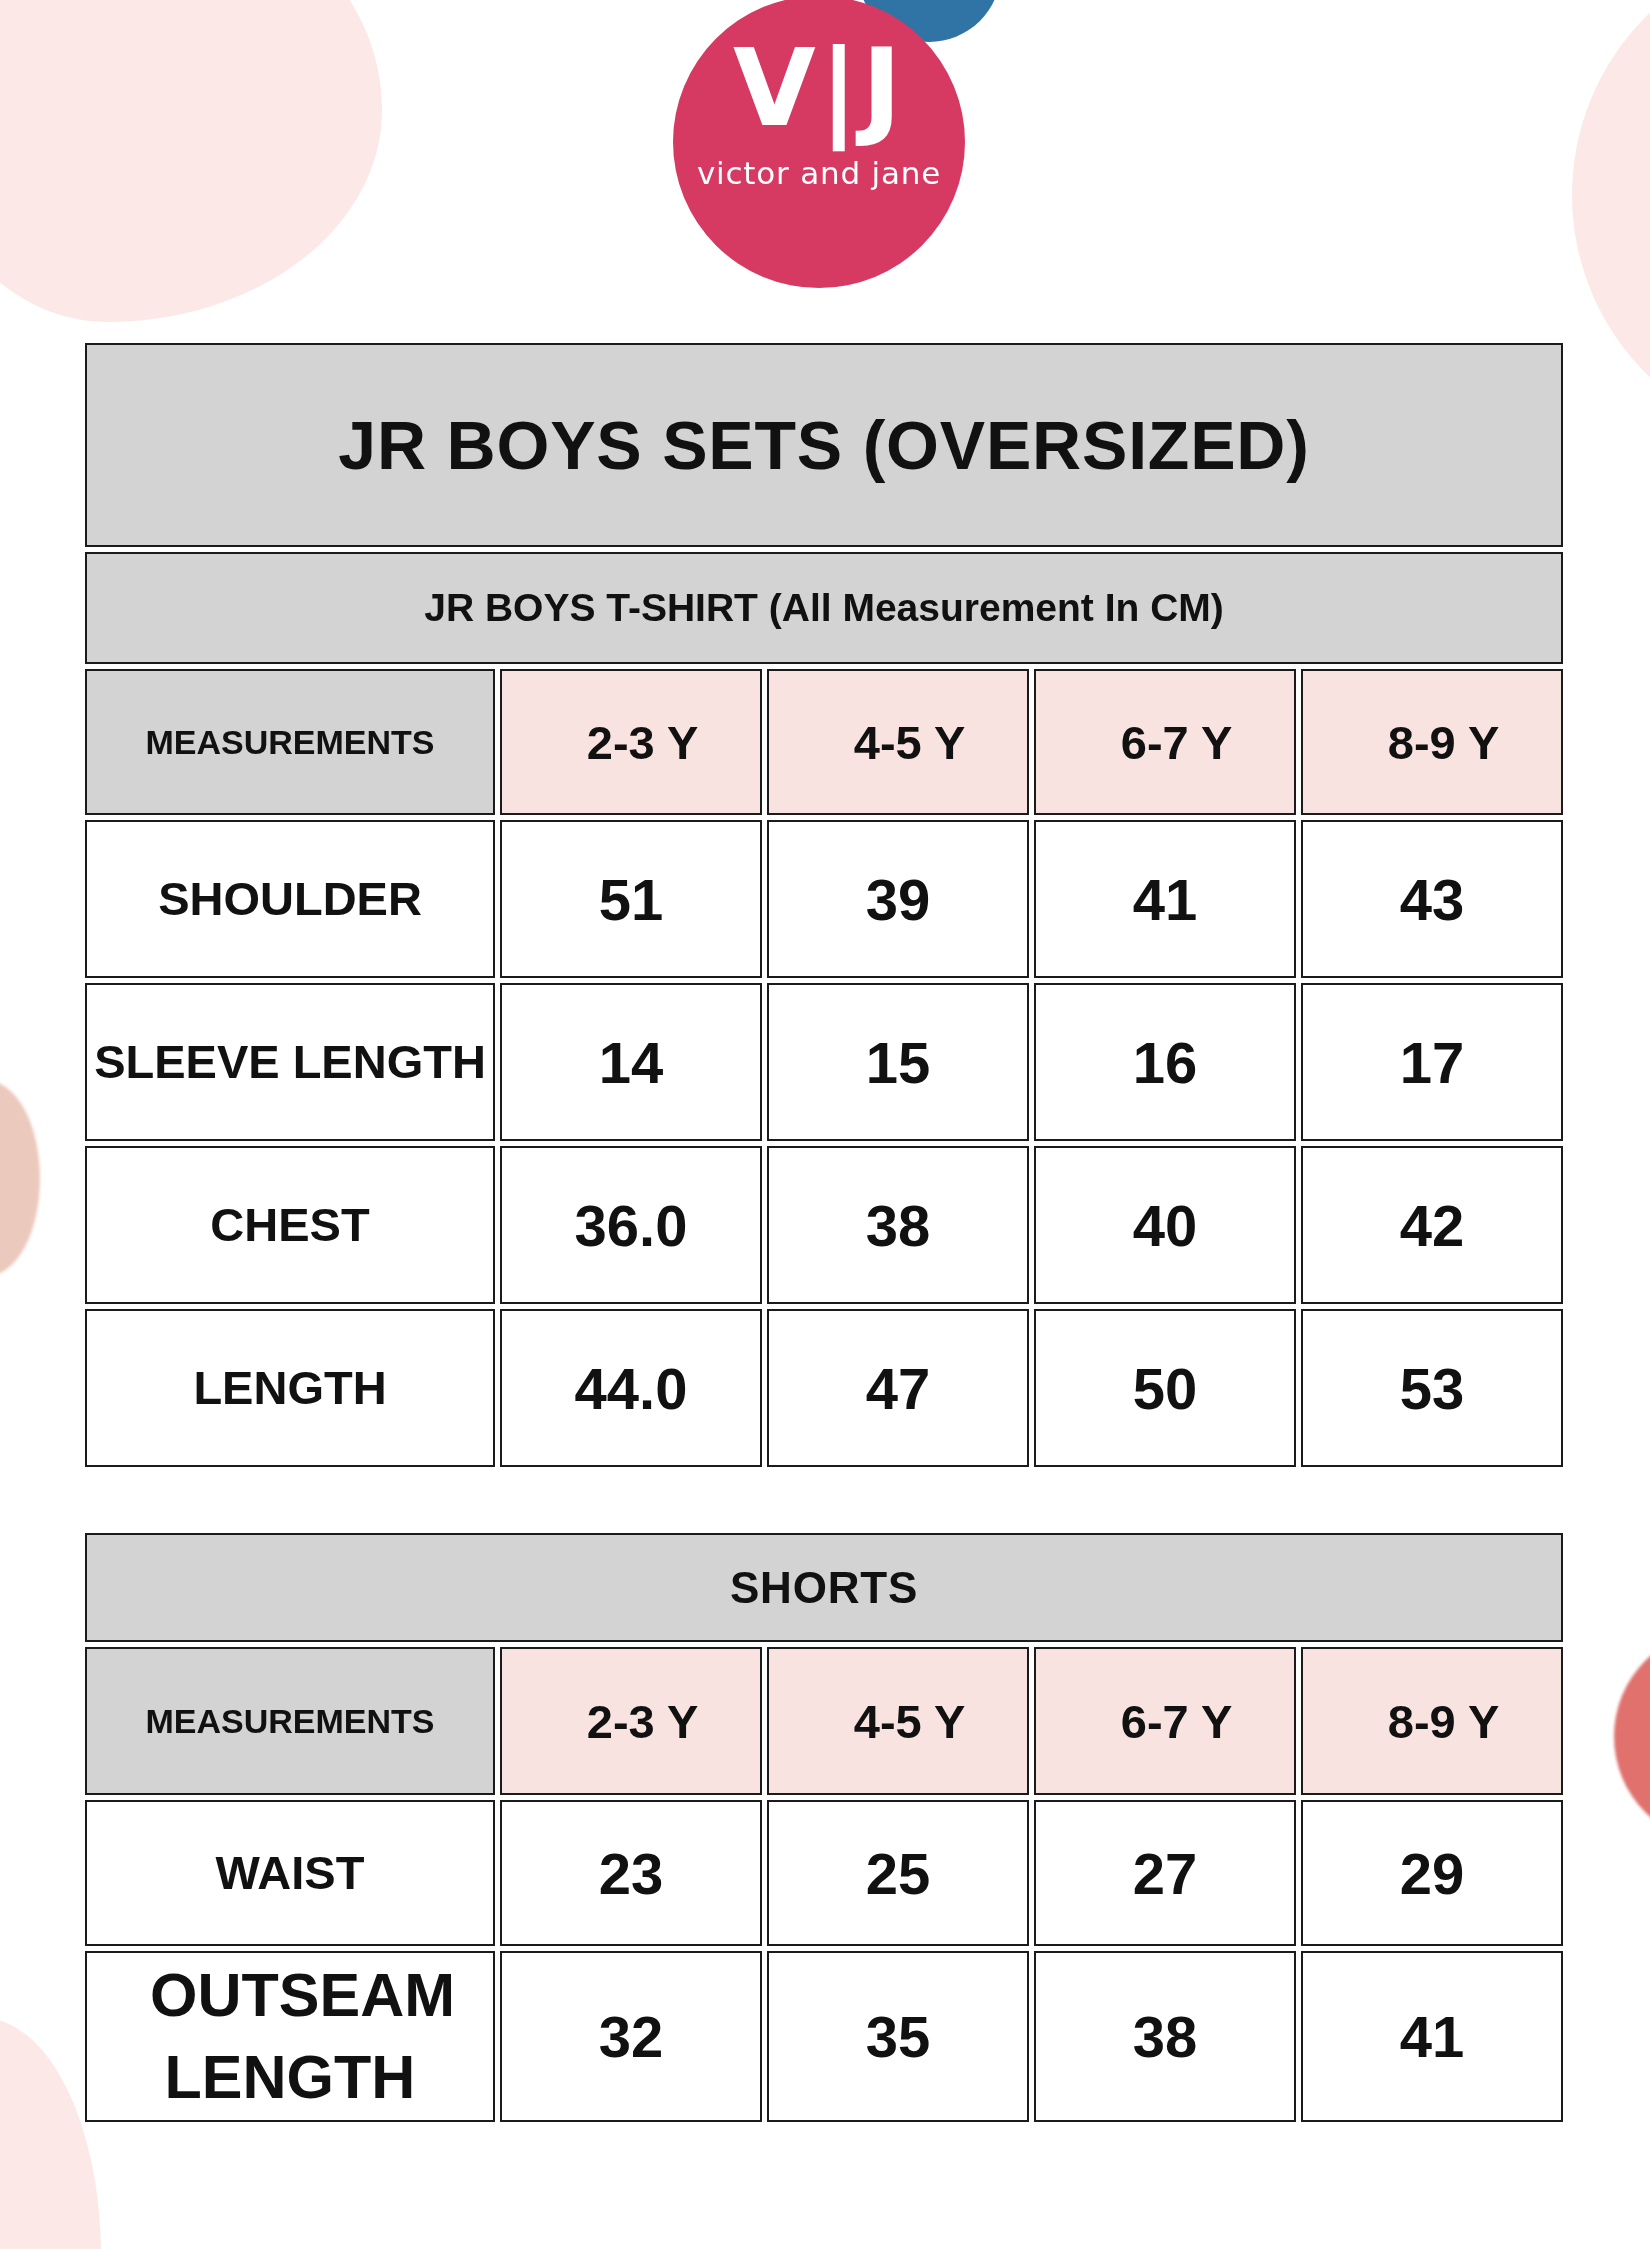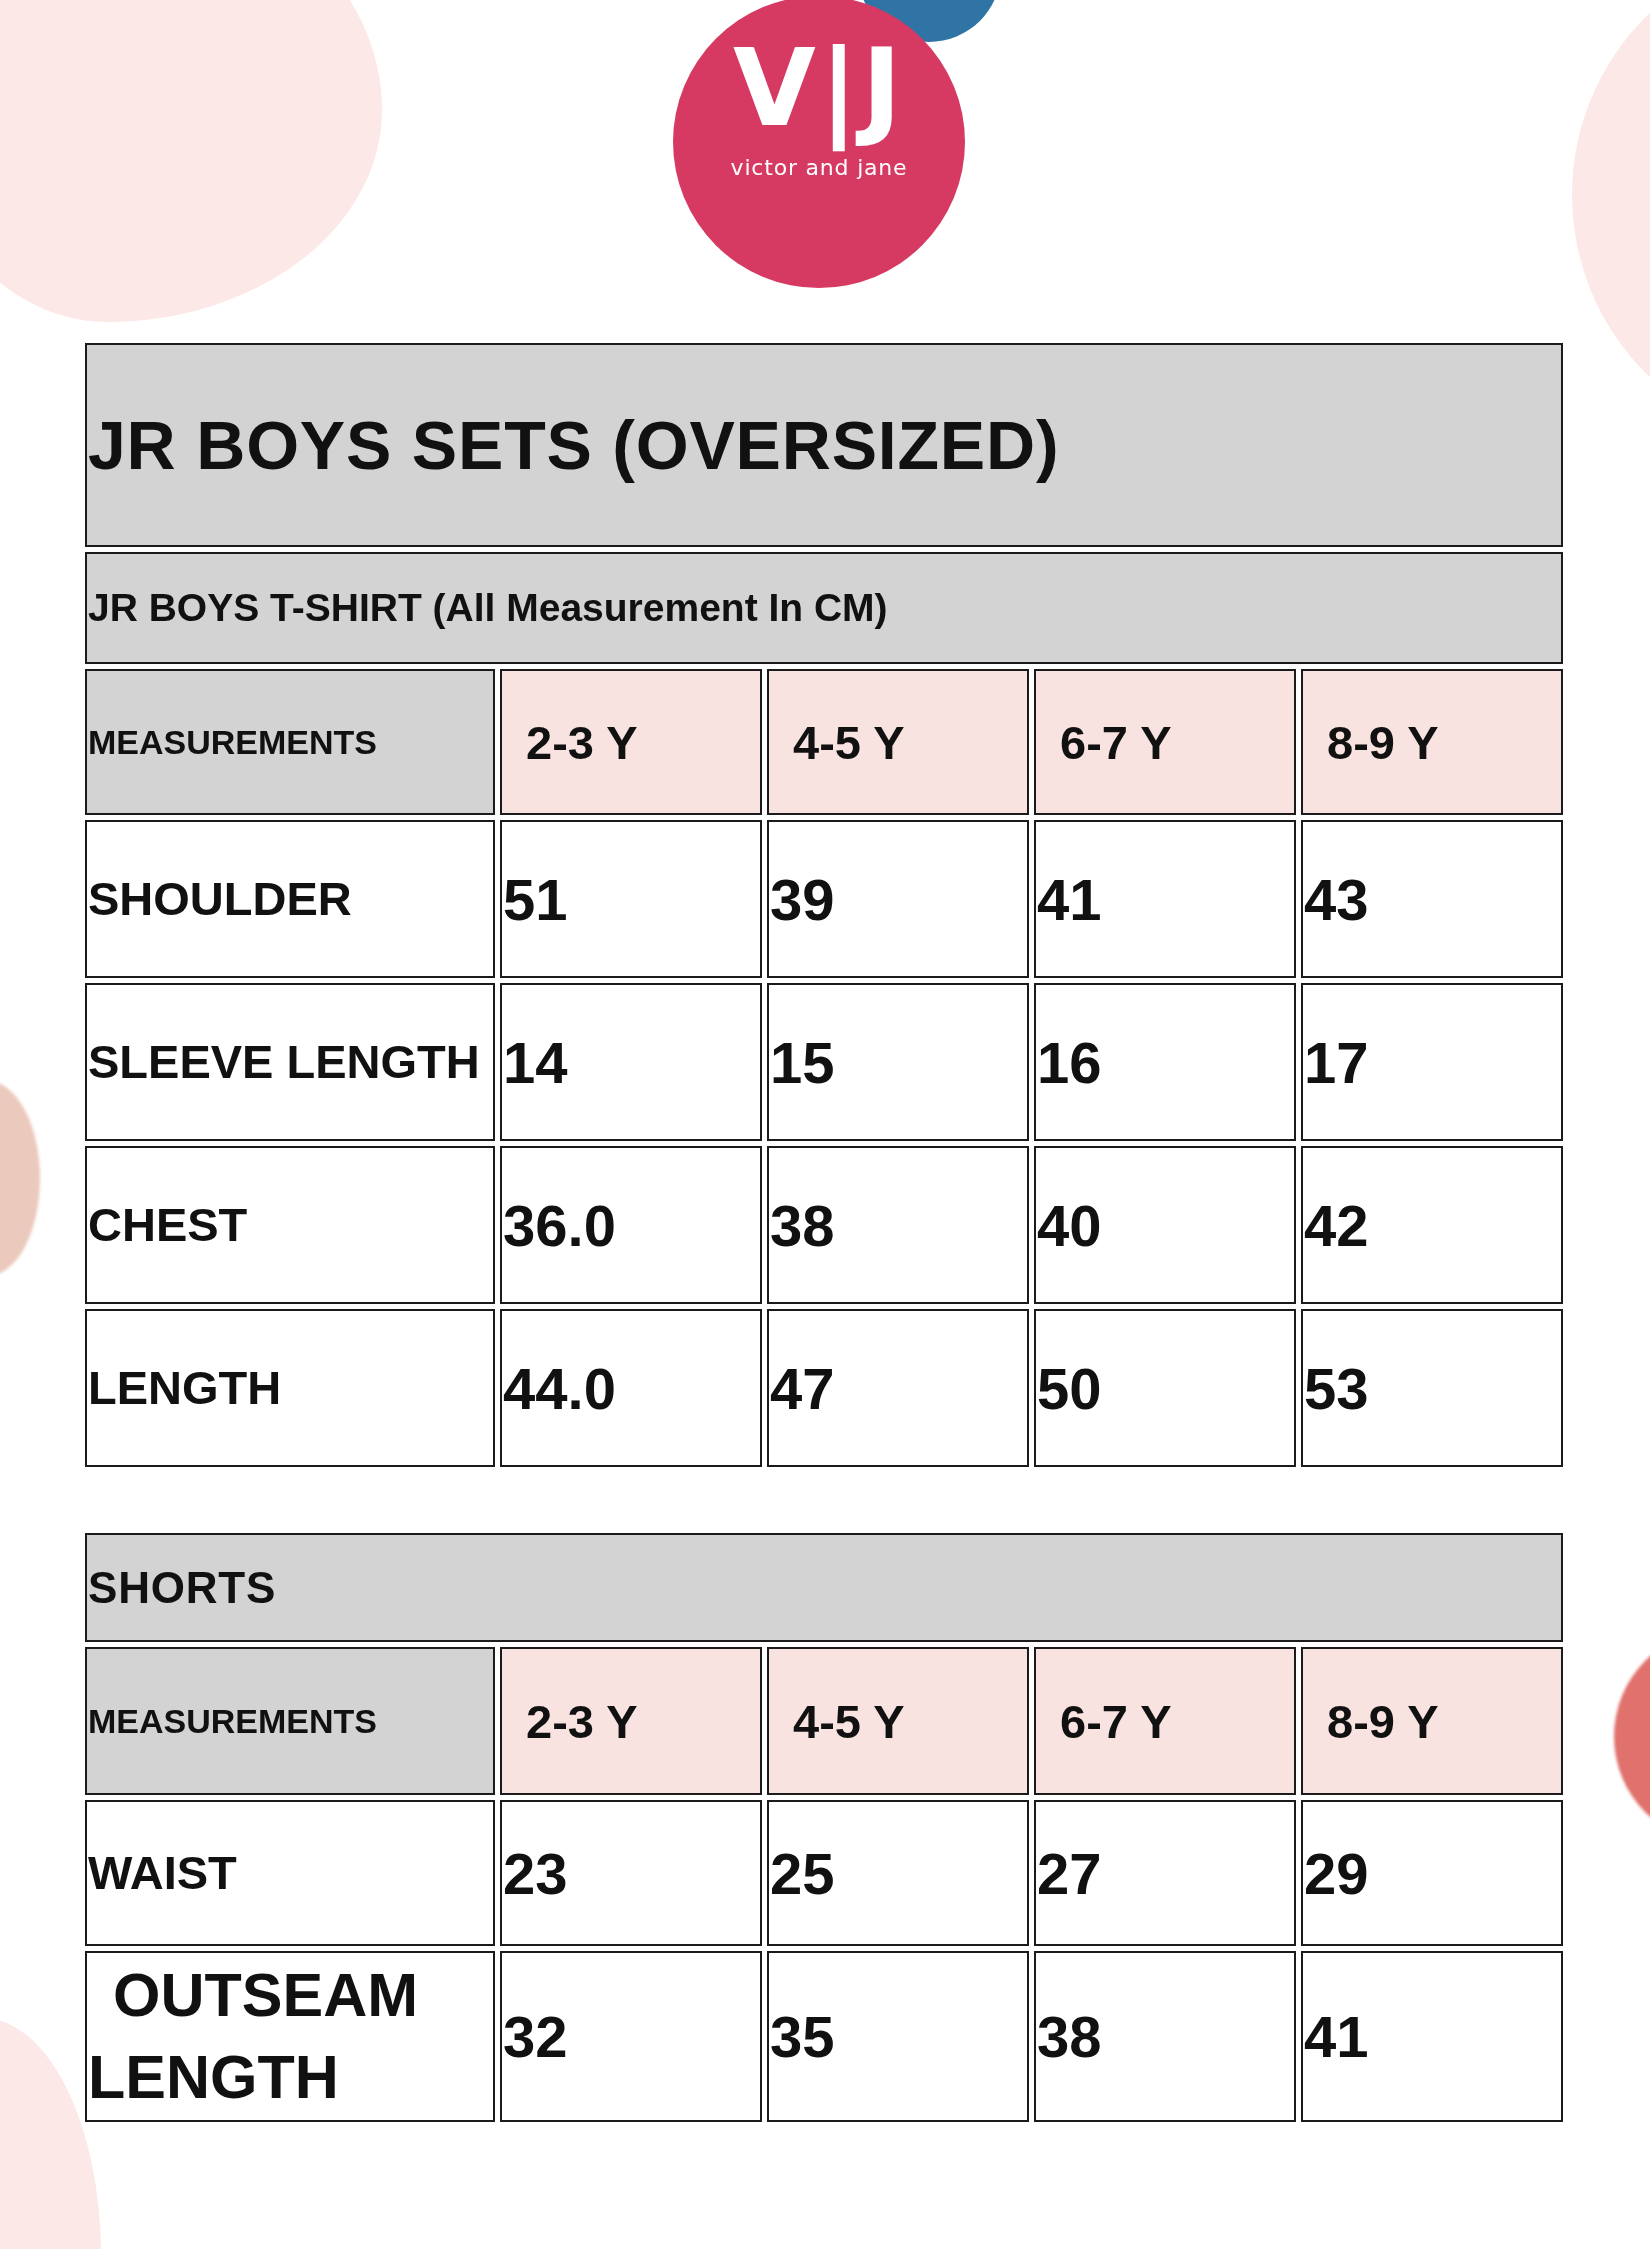--- a/index.html
+++ b/index.html
@@ -46,34 +46,34 @@
     background:#d63a63;border-radius:50%;
     display:flex;flex-direction:column;align-items:center;
     padding-top:39px;box-sizing:border-box;
   }
   .logo-initials{
     color:#ffffff;font-family:"DejaVu Sans",sans-serif;
     font-size:107px;font-weight:700;line-height:1;letter-spacing:3.4px;
   }
   .logo-name{
     margin-top:13.6px;color:#ffffff;font-family:"DejaVu Sans",sans-serif;
-    font-size:22px;font-weight:400;letter-spacing:0.8px;
+    font-size:31px;font-weight:400;letter-spacing:0.8px;
   }
   
   table.size-table{
     position:absolute;left:80px;
     border-collapse:separate;border-spacing:5.1px;
     table-layout:fixed;
   }
   table.t1{top:338px;}
   table.t2{top:1528px;}
   td{
     box-sizing:border-box;
     border:2.5px solid #1b1b1b;
-    vertical-align:middle;
+    text-align:center;vertical-align:middle;
     overflow:hidden;
   }
   .c-gray{background:#d3d3d3;}
   .c-pink{background:#f9e3e0;}
   .c-white{background:#ffffff;}
   
   .r-title td{height:204px;}
   .r-sub td{height:112px;}
   .r-head td{height:146px;}
   .r-data td{height:158px;}

